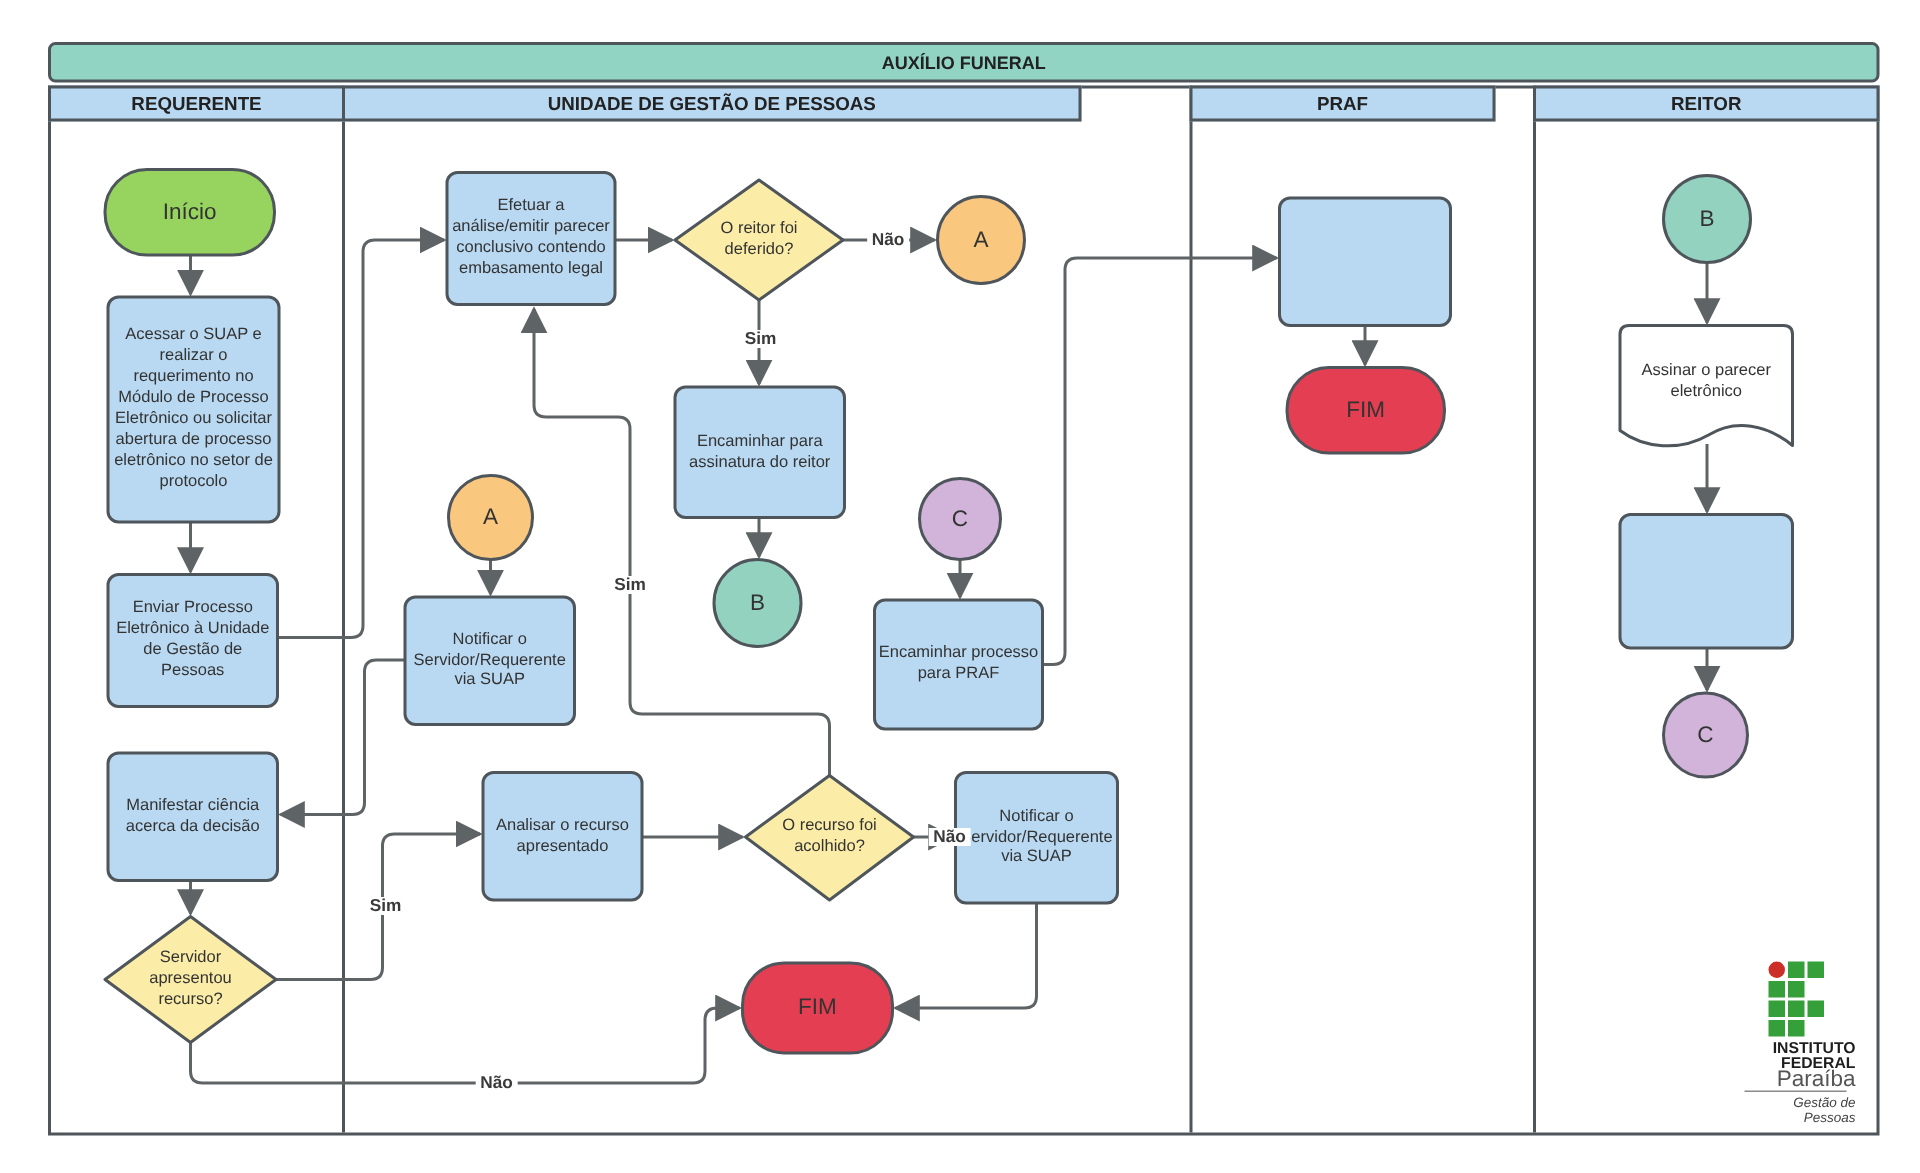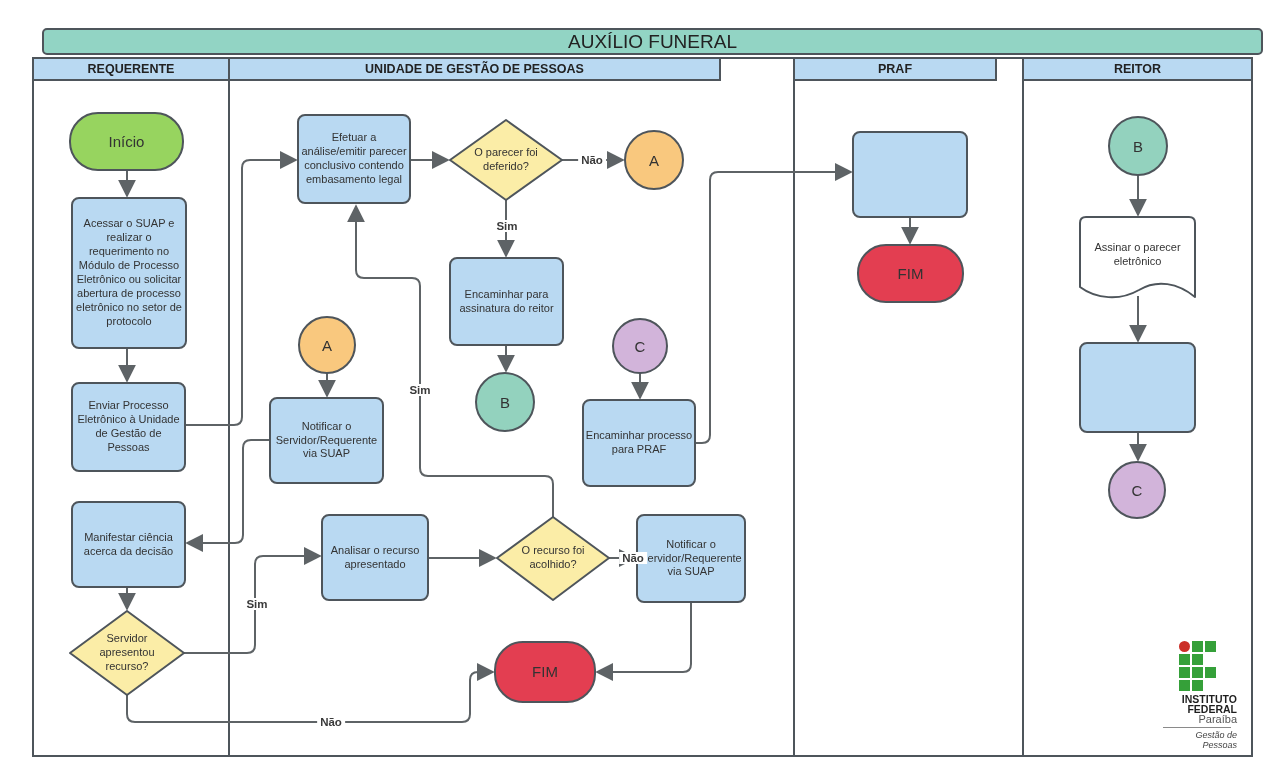--- a/index.html
+++ b/index.html
@@ -1,35 +1,35 @@
 <!DOCTYPE html>
 <html lang="pt"><head>
 <meta charset="utf-8">
 <title>Fluxograma — Auxílio Funeral</title>
 <style>
   html,body{margin:0;padding:0;background:#ffffff;}
   body{font-family:"Liberation Sans",sans-serif;color:#333;}
   .canvas{position:relative;width:1280px;height:782px;background:#fff;overflow:hidden;}
   .band{position:absolute;box-sizing:border-box;border:2px solid #4E555B;display:flex;align-items:center;justify-content:center;}
-  .title-band{left:32px;top:28px;width:1221px;height:27px;background:#92D4C4;border-radius:5px;font-weight:normal;font-size:19px;color:#222;margin-left:10px;}
+  .title-band{left:32px;top:28px;width:1221px;height:27px;background:#92D4C4;border-radius:5px;font-weight:bold;font-size:12px;color:#222;}
   .lane-header{top:57px;height:24px;background:#B9D9F2;font-weight:bold;font-size:12.5px;color:#222;}
   .content-frame{position:absolute;left:32px;top:57px;width:1221px;height:700px;box-sizing:border-box;border:2px solid #4E555B;}
   .lane-divider{position:absolute;top:57px;height:698px;width:2px;background:#4E555B;}
   svg.layer{position:absolute;left:0;top:0;pointer-events:none;}
   .node-label{position:absolute;display:flex;align-items:center;justify-content:center;text-align:center;font-size:11px;line-height:1.27;color:#333;}
   .big{font-size:15px;}
   .edge-label{position:absolute;transform:translate(-50%,-50%);background:#fff;font-weight:bold;font-size:11.5px;color:#3a3a3a;padding:0 3px;white-space:nowrap;}
   .circle-letter{position:absolute;transform:translate(-50%,-50%);font-size:15px;color:#333;}
   
   .logo{position:absolute;left:1157px;top:641px;width:80px;text-align:right;}
   .logo-grid{position:relative;width:37px;height:50px;margin:0 auto 3px auto;}
   .logo-grid i{position:absolute;width:11px;height:11px;background:#35A039;}
   .logo-grid i.red{background:#CB2F28;border-radius:50%;}
   .logo-inst{font-weight:bold;font-size:10.5px;line-height:10px;color:#1e1e1e;letter-spacing:0;}
-  .logo-state{font-size:11px;line-height:11px;color:#555;}
+  .logo-state{font-size:15px;line-height:11px;color:#555;}
   .logo-rule{border:0;border-top:1px solid #8a8a8a;margin:2px 6px;}
   .logo-dept{font-size:9px;line-height:10px;color:#444;font-style:italic;}
 </style>
 </head>
 <body>
 
 <div class="canvas">
 
   <div class="band title-band">
     <span>AUXÍLIO FUNERAL</span>
@@ -114,21 +114,21 @@
       <circle cx="1137" cy="490" r="28" fill="#D2B4DA"></circle>
     </g>
   </svg>
 
   <div class="node-label big" style="left:70px;top:113px;width:113px;height:57px">Início</div>
   <div class="node-label" style="left:74px;top:200px;width:110px;height:146px">Acessar o SUAP e realizar o requerimento no Módulo de Processo Eletrônico ou solicitar abertura de processo eletrônico no setor de protocolo</div>
   <div class="node-label" style="left:74px;top:385px;width:109px;height:84px">Enviar Processo Eletrônico à Unidade de Gestão de Pessoas</div>
   <div class="node-label" style="left:74px;top:504px;width:109px;height:81px">Manifestar ciência acerca da decisão</div>
   <div class="node-label" style="left:84px;top:619px;width:86px;height:68px">Servidor apresentou recurso?</div>
   <div class="node-label" style="left:300px;top:117px;width:108px;height:84px">Efetuar a análise/emitir parecer conclusivo contendo embasamento legal</div>
-  <div class="node-label" style="left:458px;top:128px;width:96px;height:64px">O parecer foi deferido?</div>
+  <div class="node-label" style="left:458px;top:128px;width:96px;height:64px">O reitor foi deferido?</div>
   <div class="node-label" style="left:452px;top:260px;width:109px;height:83px">Encaminhar para assinatura do reitor</div>
   <div class="node-label" style="left:272px;top:400px;width:109px;height:81px">Notificar o Servidor/Requerente via SUAP</div>
   <div class="node-label" style="left:585px;top:402px;width:108px;height:82px">Encaminhar processo para PRAF</div>
   <div class="node-label" style="left:324px;top:517px;width:102px;height:81px">Analisar o recurso apresentado</div>
   <div class="node-label" style="left:505px;top:525px;width:96px;height:66px">O recurso foi acolhido?</div>
   <div class="node-label" style="left:639px;top:517px;width:104px;height:83px">Notificar o Servidor/Requerente via SUAP</div>
   <div class="node-label big" style="left:495px;top:642px;width:100px;height:60px">FIM</div>
   <div class="node-label big" style="left:858px;top:245px;width:105px;height:57px">FIM</div>
   <div class="node-label" style="left:1082px;top:224px;width:111px;height:62px">Assinar o parecer eletrônico</div>
 

